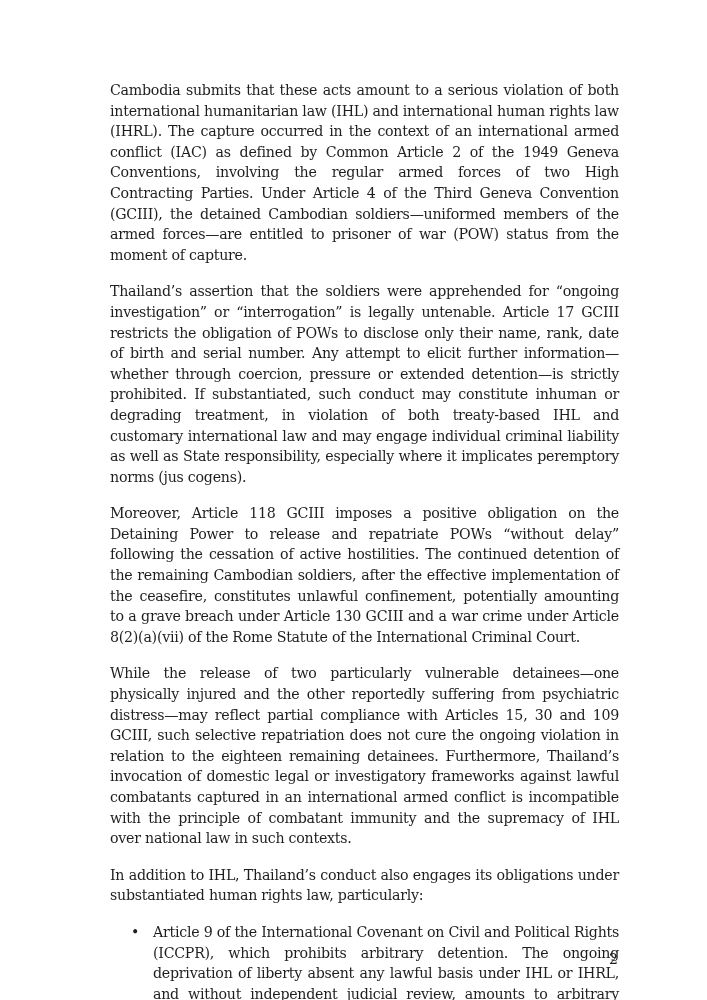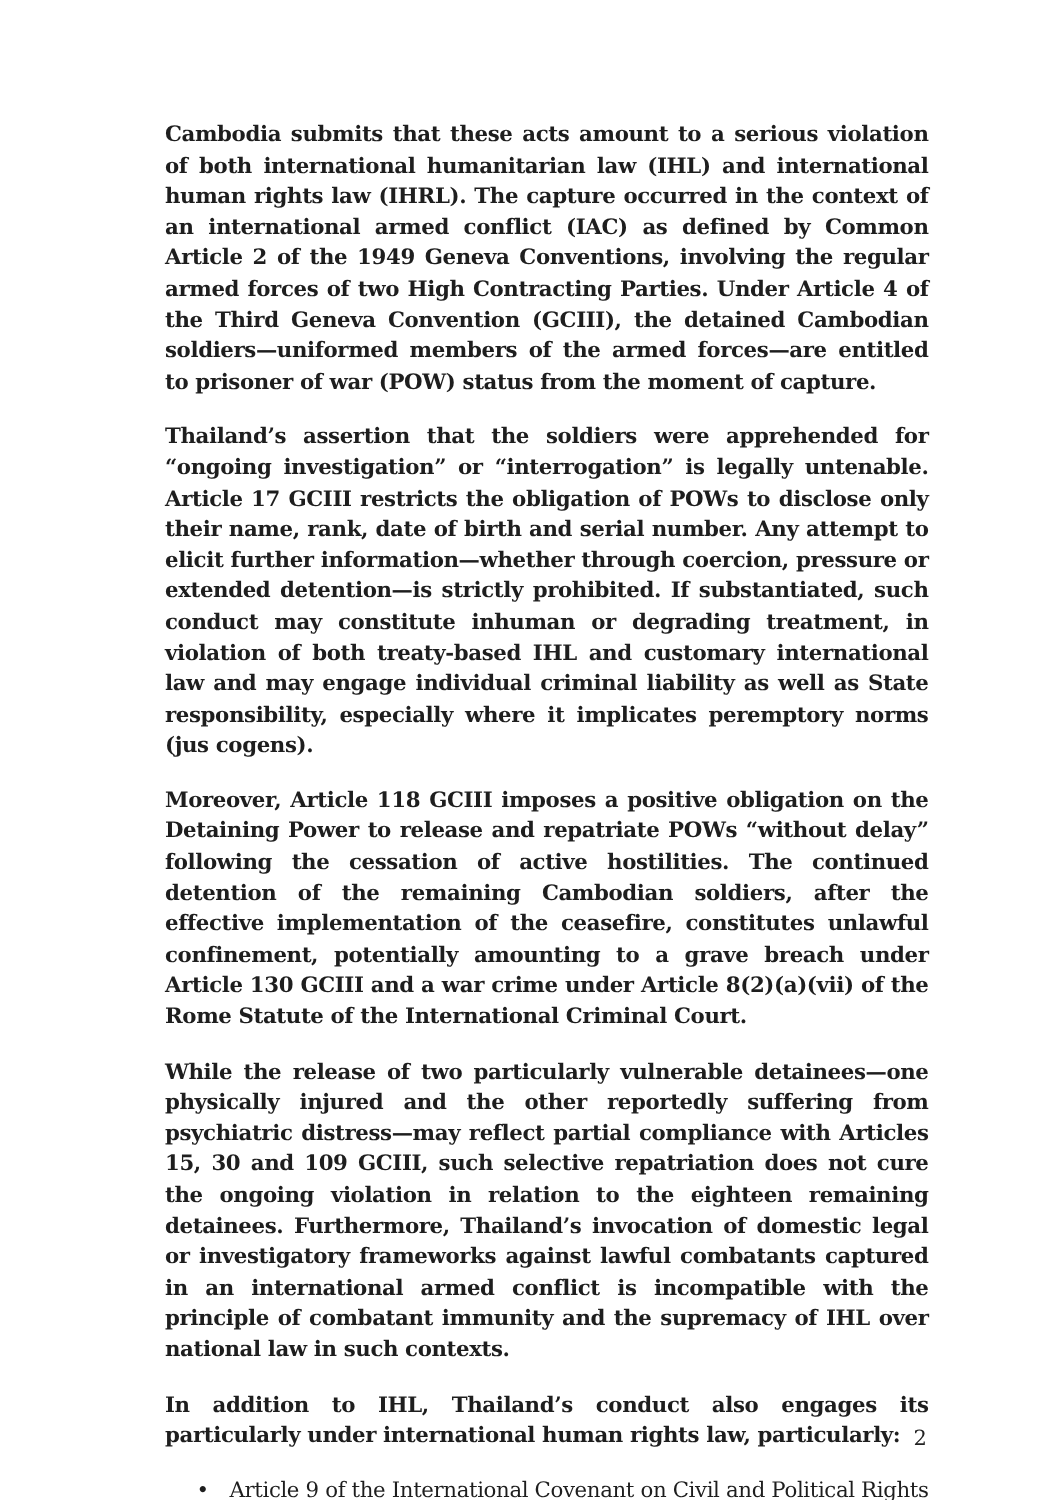--- a/index.html
+++ b/index.html
@@ -7,21 +7,21 @@
   .page {
     position: absolute; left: 0; top: 0; width: 707px; height: 1000px; background: #fff;
   }
   .content {
     position: absolute; left: 110px; top: 80px; width: 509px;
     font-family: "DejaVu Serif", "Liberation Serif", serif;
     font-size: 14.2px; line-height: 20.6px; color: #1e1e1e;
     letter-spacing: -0.25px;
   }
   .para {
-    margin: 0 0 16px 0; text-align: justify; text-align-last: left; font-weight: bold;
+    margin: 0 0 16px 0; text-align: justify; text-align-last: left;
   }
   .bullet-list {
     list-style: none; margin: 0; padding: 0;
   }
   .bullet-item {
     position: relative; padding-left: 43px; text-align: justify; text-align-last: left;
   }
   .bullet-dot {
     position: absolute; left: 21px; top: 0; width: 10px; text-align: center;
   }
@@ -33,21 +33,21 @@
 </style>
 </head>
 <body>
 
 <div class="page">
   <div class="content">
     <p class="para">Cambodia submits that these acts amount to a serious violation of both international humanitarian law (IHL) and international human rights law (IHRL). The capture occurred in the context of an international armed conflict (IAC) as defined by Common Article 2 of the 1949 Geneva Conventions, involving the regular armed forces of two High Contracting Parties. Under Article 4 of the Third Geneva Convention (GCIII), the detained Cambodian soldiers—uniformed members of the armed forces—are entitled to prisoner of war (POW) status from the moment of capture.</p>
     <p class="para">Thailand’s assertion that the soldiers were apprehended for “ongoing investigation” or “interrogation” is legally untenable. Article 17 GCIII restricts the obligation of POWs to disclose only their name, rank, date of birth and serial number. Any attempt to elicit further information—whether through coercion, pressure or extended detention—is strictly prohibited. If substantiated, such conduct may constitute inhuman or degrading treatment, in violation of both treaty-based IHL and customary international law and may engage individual criminal liability as well as State responsibility, especially where it implicates peremptory norms (jus cogens).</p>
     <p class="para">Moreover, Article 118 GCIII imposes a positive obligation on the Detaining Power to release and repatriate POWs “without delay” following the cessation of active hostilities. The continued detention of the remaining Cambodian soldiers, after the effective implementation of the ceasefire, constitutes unlawful confinement, potentially amounting to a grave breach under Article 130 GCIII and a war crime under Article 8(2)(a)(vii) of the Rome Statute of the International Criminal Court.</p>
     <p class="para">While the release of two particularly vulnerable detainees—one physically injured and the other reportedly suffering from psychiatric distress—may reflect partial compliance with Articles 15, 30 and 109 GCIII, such selective repatriation does not cure the ongoing violation in relation to the eighteen remaining detainees. Furthermore, Thailand’s invocation of domestic legal or investigatory frameworks against lawful combatants captured in an international armed conflict is incompatible with the principle of combatant immunity and the supremacy of IHL over national law in such contexts.</p>
-    <p class="para">In addition to IHL, Thailand’s conduct also engages its particularly under international human rights law, particularly:</p>
+    <p class="para">In addition to IHL, Thailand’s conduct also engages its obligations under substantiated human rights law, particularly:</p>
     <ul class="bullet-list">
       <li class="bullet-item">
         <span class="bullet-dot">•</span>
         <span>Article 9 of the International Covenant on Civil and Political Rights (ICCPR), which prohibits arbitrary detention. The ongoing deprivation of liberty absent any lawful basis under IHL or IHRL, and without independent judicial review, amounts to arbitrary detention.</span>
       </li>
     </ul>
   </div>
   <div class="page-number">2</div>
 </div>
 

